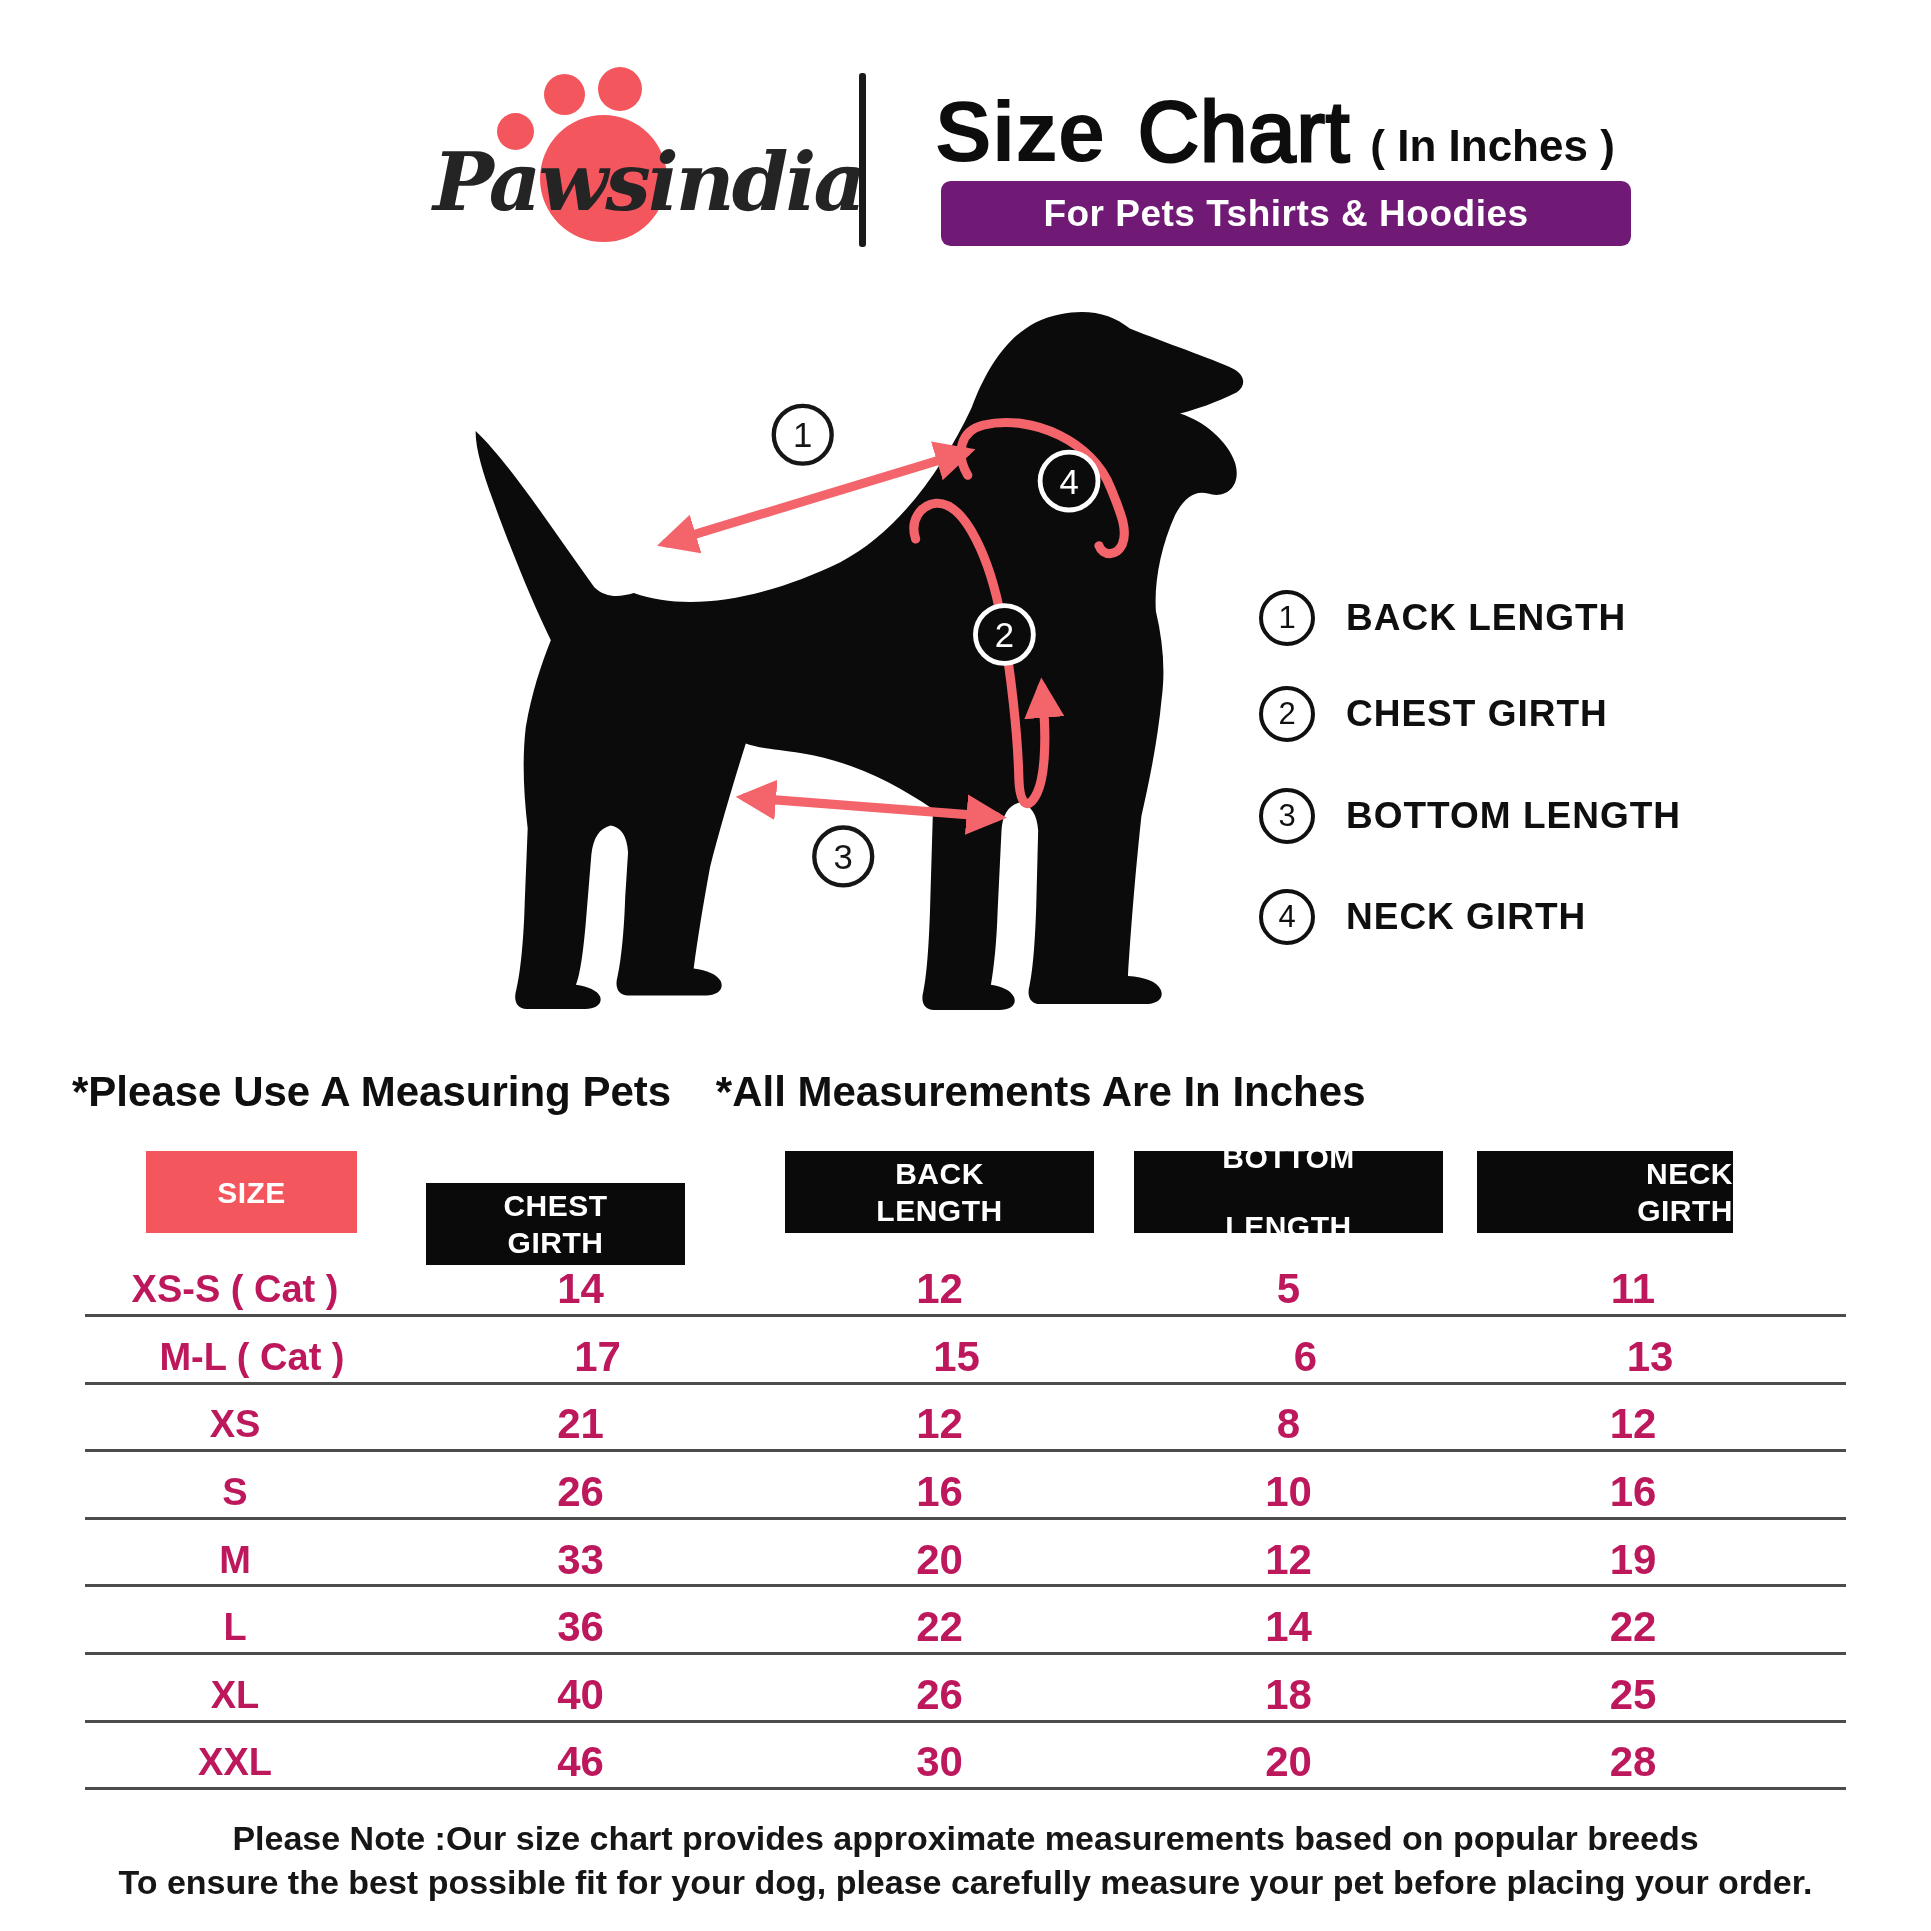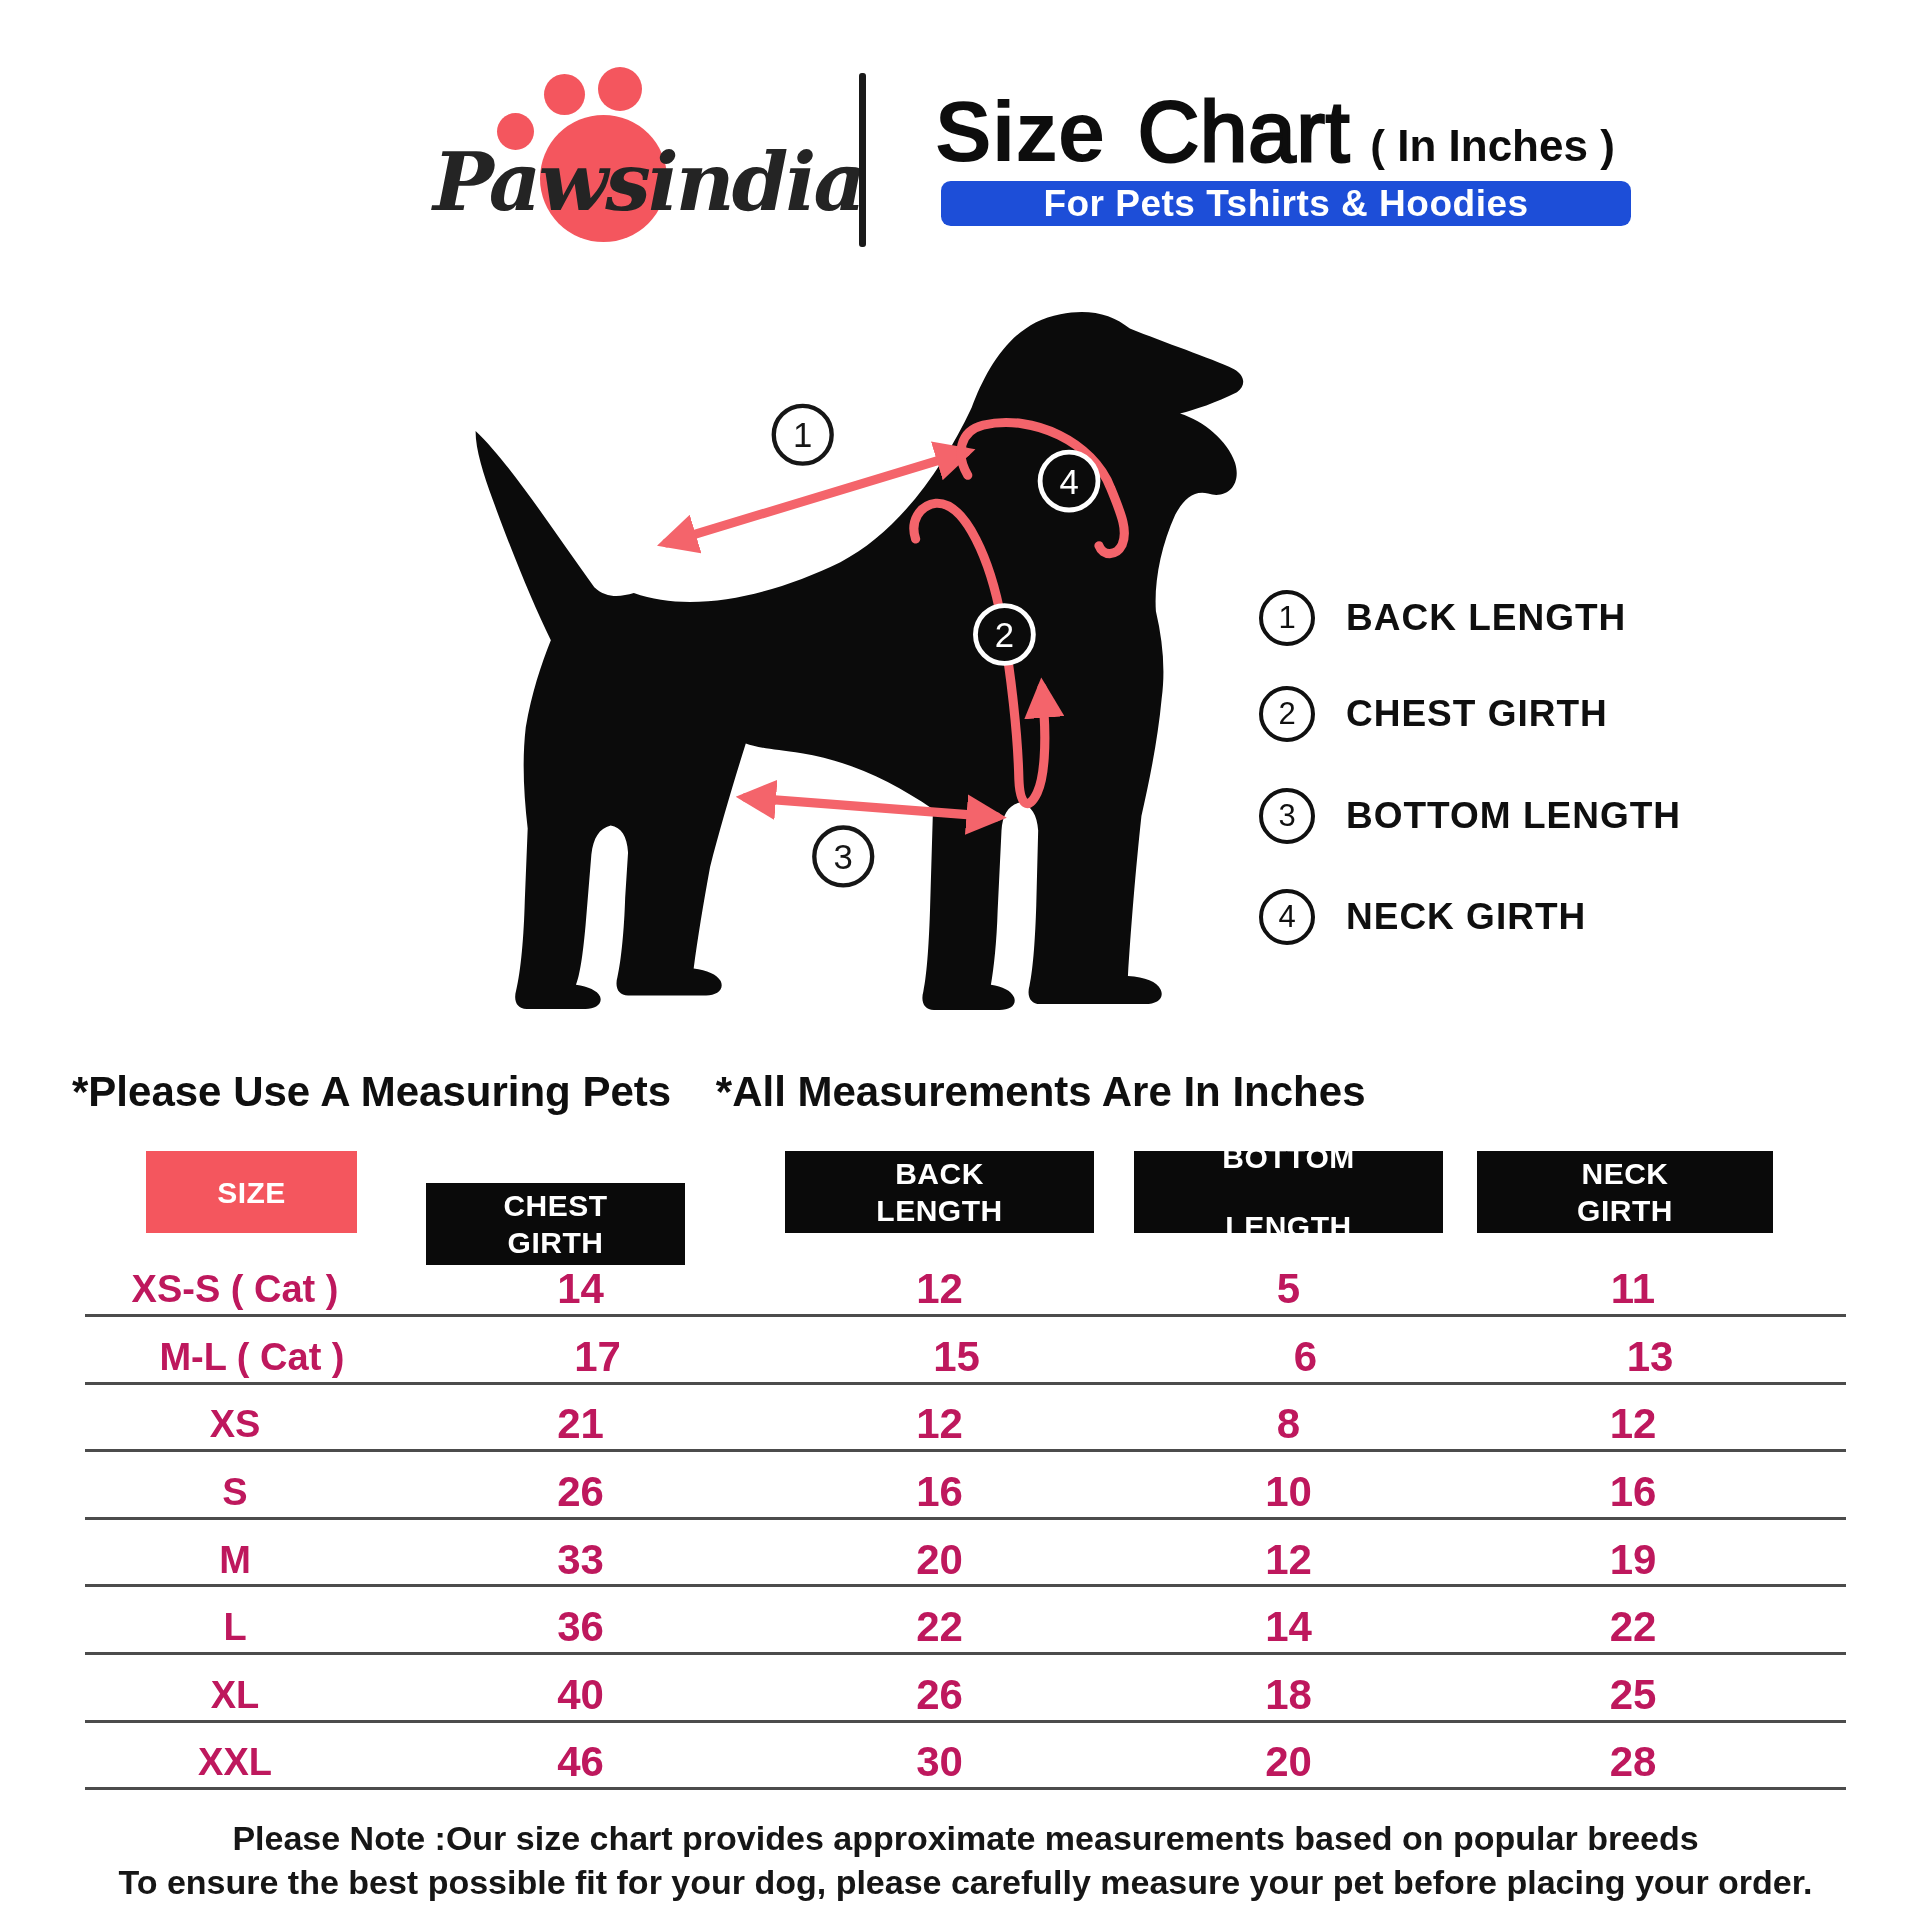--- a/index.html
+++ b/index.html
@@ -10,42 +10,42 @@
   
   .paw-dot{position:absolute;border-radius:50%;background:#F4565E;}
   #brand-text{position:absolute;left:433px;top:141px;width:377px;text-align:center;
               font-family:"DejaVu Serif",serif;font-style:italic;font-weight:bold;
               font-size:81px;line-height:1.0;color:#242424;letter-spacing:-2.9px;}
   #logo-divider{position:absolute;left:859px;top:73px;width:6.8px;height:174px;background:#1a1a1a;border-radius:2.9px;}
   #title-row{position:absolute;left:935px;top:83px;white-space:nowrap;}
   #title-row .t1{font-size:85px;font-weight:700;color:#0d0d0d;}
   #title-row .t2{font-size:85px;font-weight:400;color:#0d0d0d;-webkit-text-stroke:2.9px #0d0d0d;letter-spacing:1px;}
   #title-row .t3{font-size:44px;font-weight:700;color:#0d0d0d;margin-left:15.4px;}
-  #badge{position:absolute;left:941px;top:181px;width:690px;height:45px;background:#1d4ed8;border-radius:9.7px;
+  #badge{position:absolute;left:941px;top:181px;width:690px;height:65px;background:#701a75;border-radius:9.7px;
          display:flex;align-items:center;justify-content:center;color:#fff;font-size:37px;font-weight:700;letter-spacing:0.5px;}
 
   
   .leg{position:absolute;left:1259px;display:flex;align-items:center;gap:31px;}
   .leg-circle{width:56px;height:56px;border:4.3px solid #101010;border-radius:50%;box-sizing:border-box;
               display:flex;align-items:center;justify-content:center;font-size:31px;font-weight:500;color:#101010;background:#fff;}
   .leg-label{font-size:37px;font-weight:600;letter-spacing:1px;color:#0f0f0f;}
 
   
   #note-line{position:absolute;left:72px;top:1068px;font-size:42px;font-weight:700;color:#0f0f0f;white-space:nowrap;}
   #note-line .gap{display:inline-block;width:33px;}
 
   
   .th{position:absolute;top:1151px;height:82px;background:#0a0a0a;color:#fff;
       display:flex;flex-direction:column;align-items:center;justify-content:center;
       font-size:30px;font-weight:700;line-height:37px;letter-spacing:0.5px;}
   #th-size{left:146px;width:211px;background:#F4565E;}
   #th-chest{left:426px;width:259px;margin-top:32px;}
   #th-back{left:785px;width:309px;}
   #th-bottom{left:1134px;width:309px;gap:32px;}
-  #th-neck{left:1477px;width:296px;}
+  #th-neck{left:1477px;width:256px;align-items:flex-end;}
 
   .trow{position:absolute;left:0;width:1931px;height:68px;}
   .trow span{position:absolute;top:0;height:68px;line-height:68px;text-align:center;
              font-weight:700;color:#be185d;font-size:42px;}
   .cA{left:119px;width:232px;font-size:38px !important;}
   .cB{left:426px;width:309px;}
   .cC{left:785px;width:309px;}
   .cD{left:1134px;width:309px;}
   .cE{left:1477px;width:312px;}
   .hr{position:absolute;left:85px;width:1761px;height:2.9px;background:#4c4c4c;}

